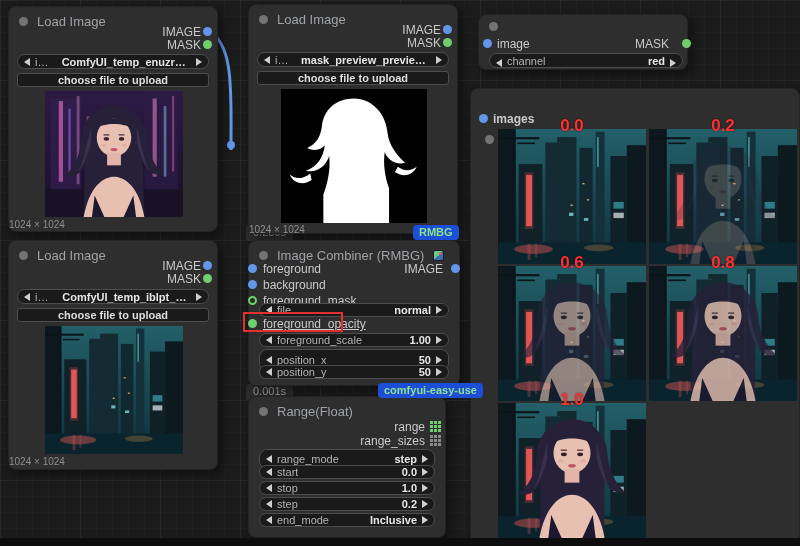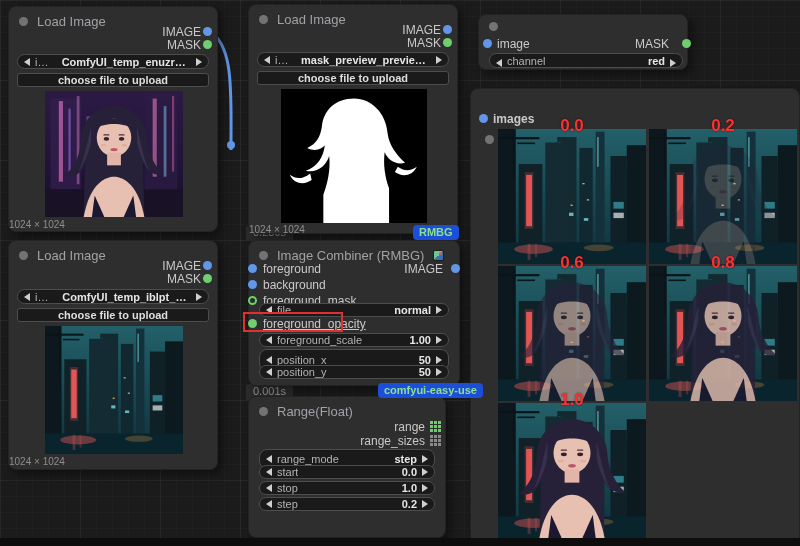--- a/index.html
+++ b/index.html
@@ -353,20 +353,26 @@
     <span class="wname">stop</span>
     <span class="wval">1.0</span>
     <span class="arr-r"></span>
   </div>
   <div class="combo" style="left:10px;right:10px;top:100px;height:14px;">
     <span class="arr-l"></span>
     <span class="wname">step</span>
     <span class="wval">0.2</span>
     <span class="arr-r"></span>
   </div>
+  <div class="combo" style="left:10px;right:10px;top:116px;height:14px;">
+    <span class="arr-l"></span>
+    <span class="wname">end_mode</span>
+    <span class="wval">Inclusive</span>
+    <span class="arr-r"></span>
+  </div>
 </div>
 
 <div class="badge-time" style="left:478px;top:73px;margin-top:37px;">0.655s</div>
 <div class="node" style="left:478px;top:14px;width:210px;height:56px;">
   <div class="ntitle">
     <span class="tdot"></span>
   </div>
   <div class="dot blue" style="left:4px;top:24px;"></div>
   <div class="slot-label" style="left:18px;top:22px;">image</div>
   <div class="slot-label out" style="right:18px;top:22px;">MASK</div>

